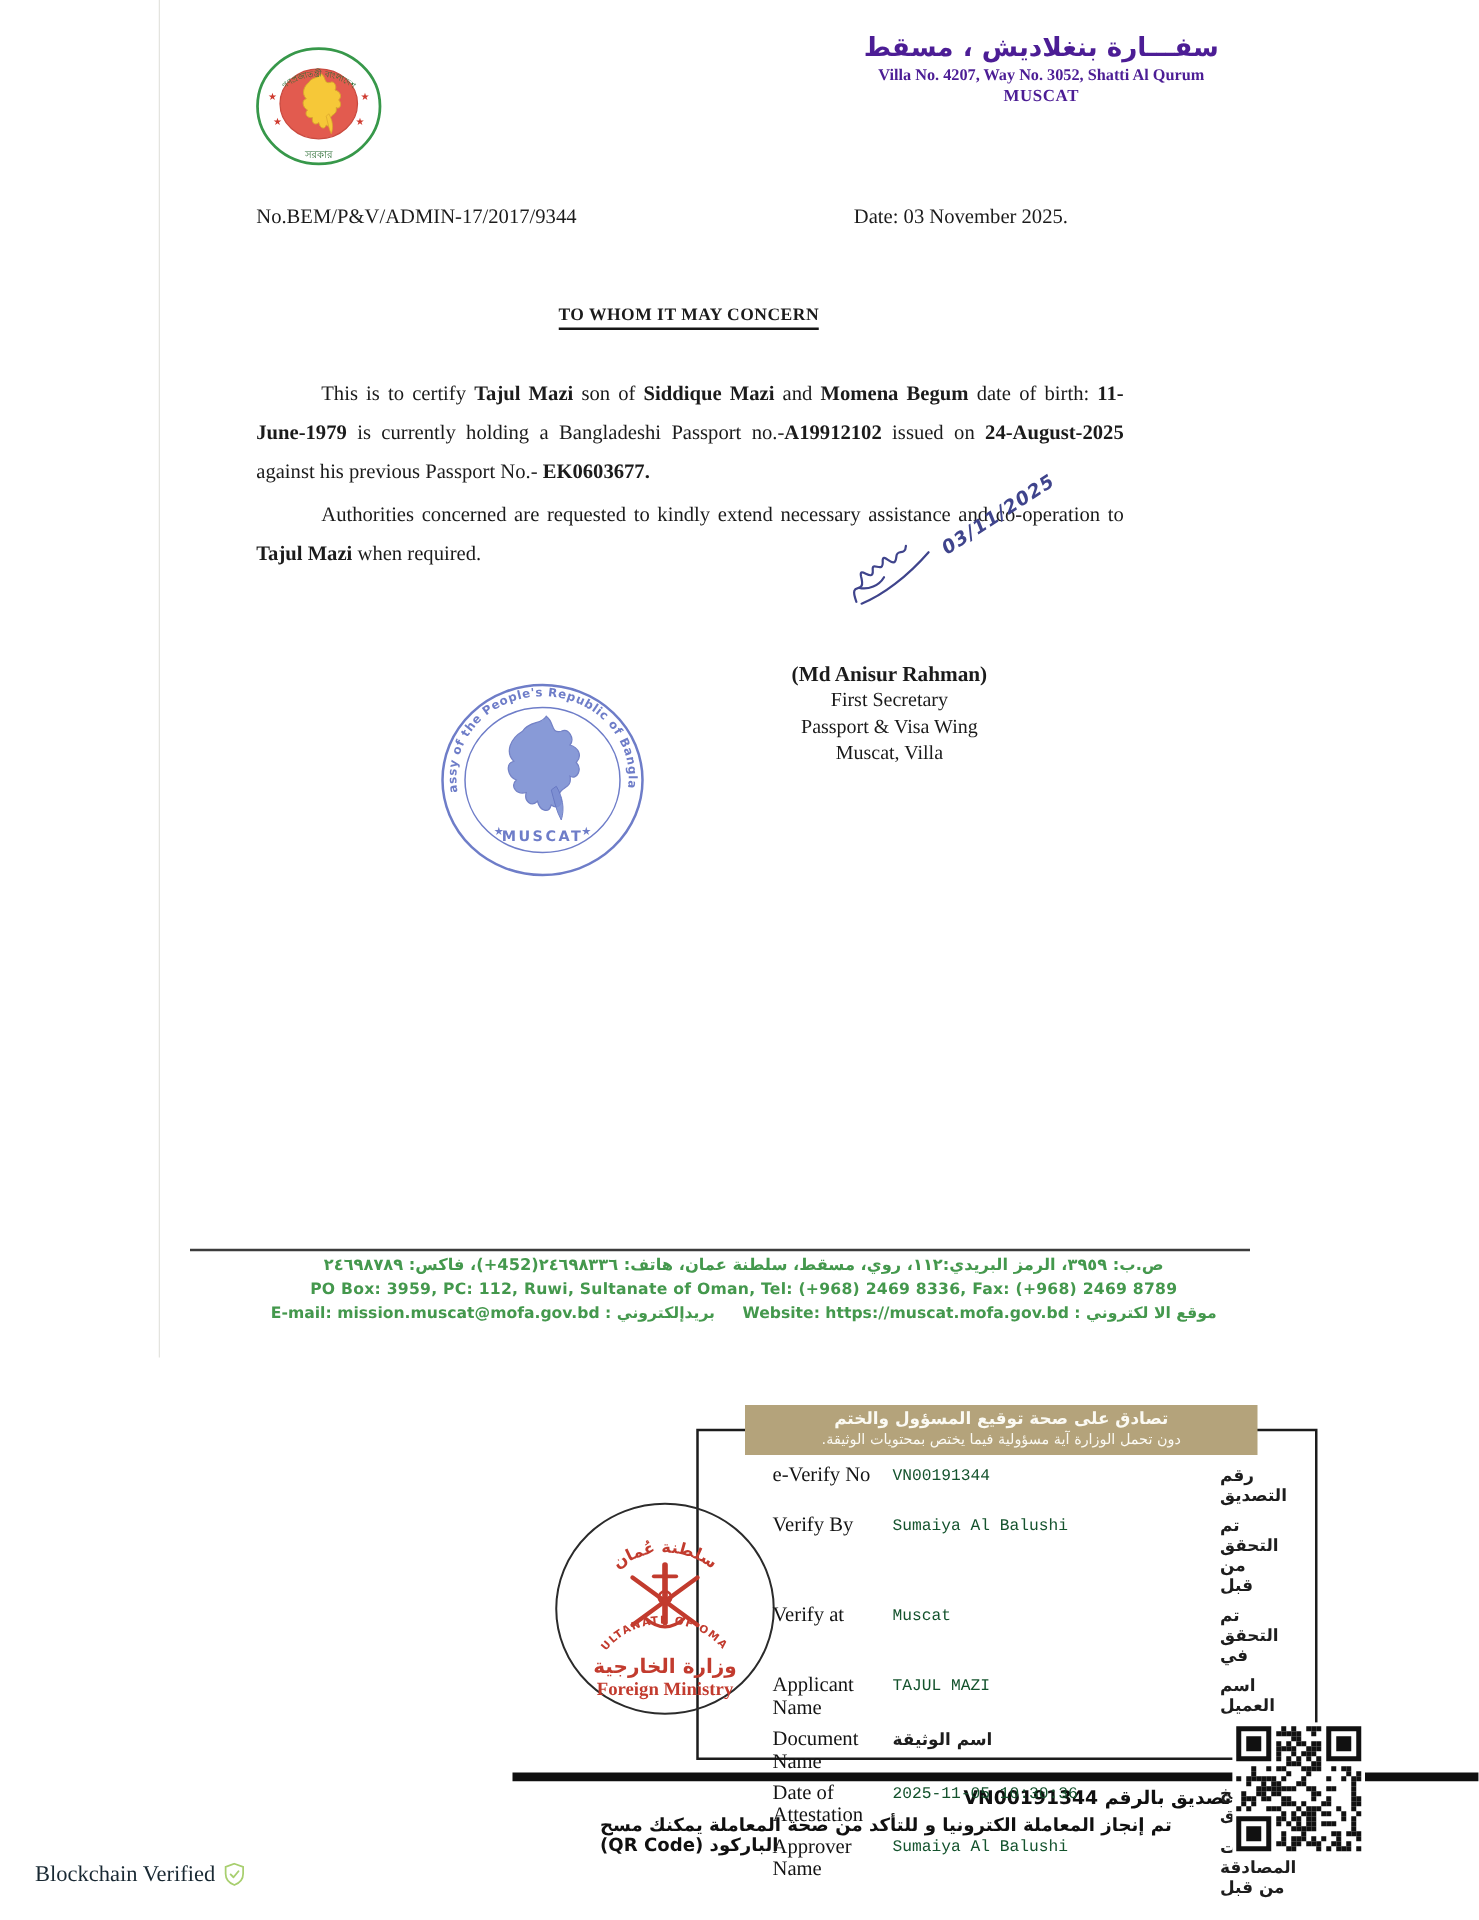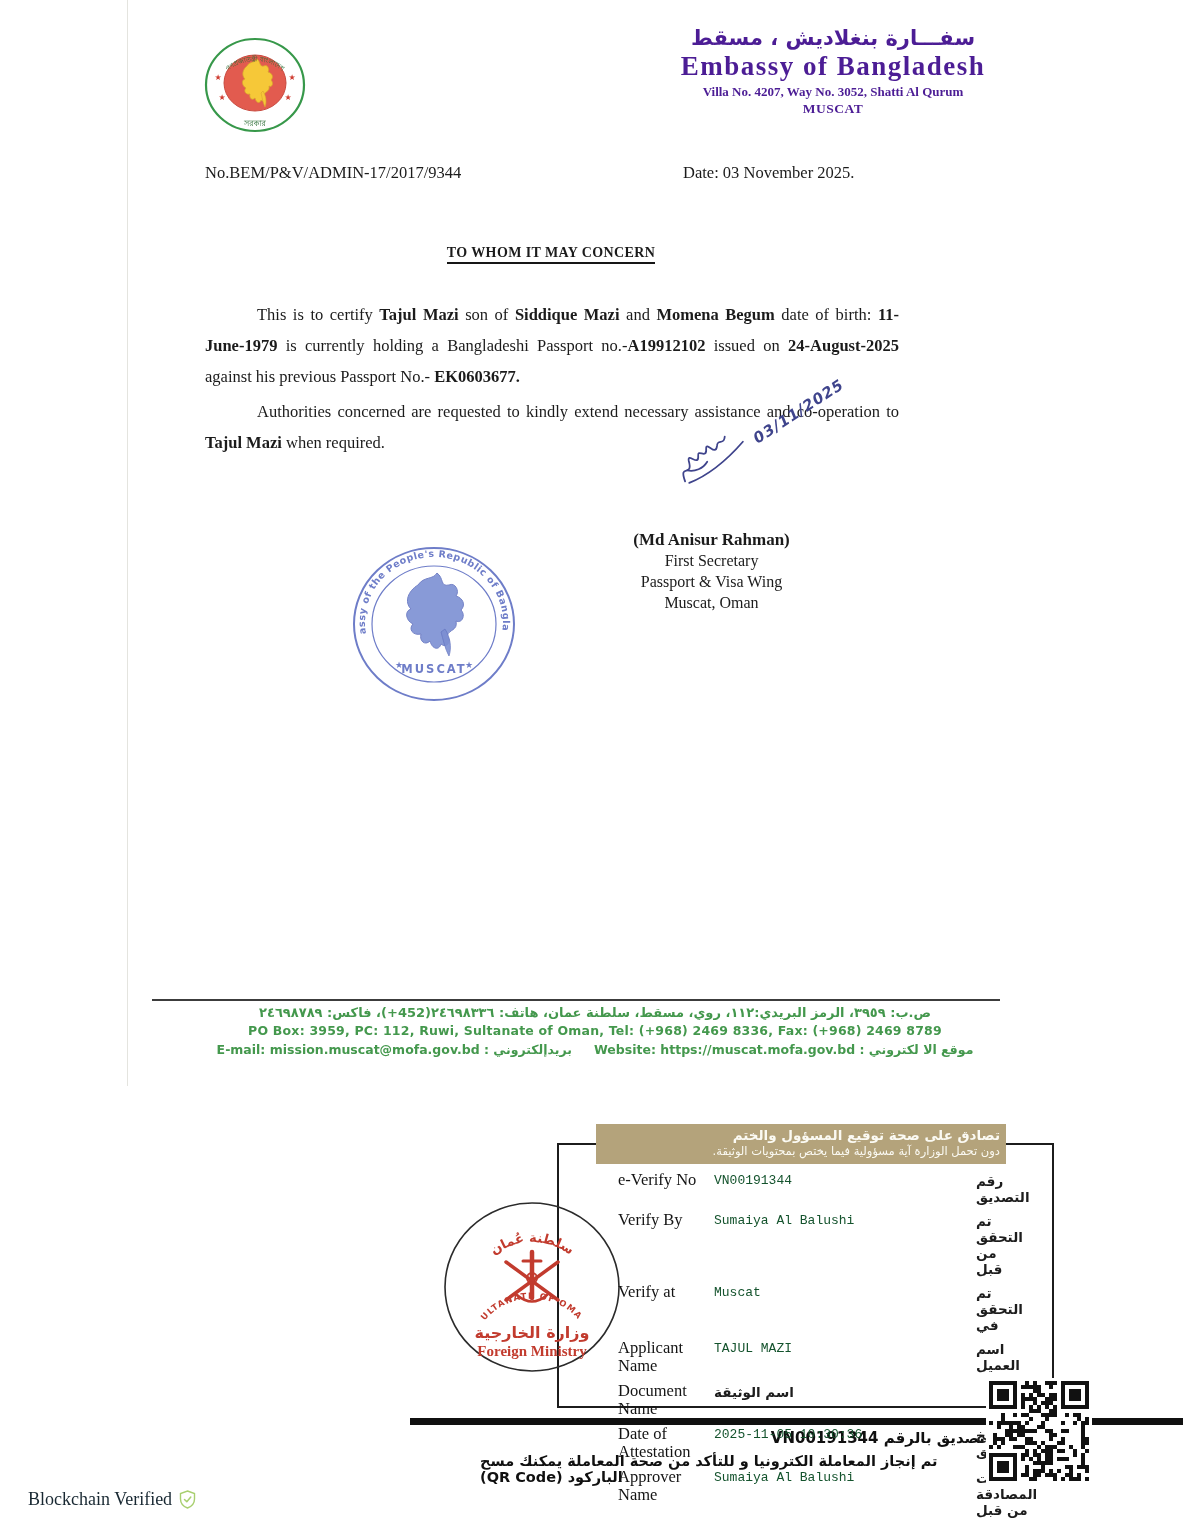--- a/index.html
+++ b/index.html
@@ -44,21 +44,21 @@
   .footer-sep { left:152px; top:999px; width:848px; height:2px; background:#3c3c3c; }
   .gfooter { left:75px; top:1005px; width:1040px; text-align:center; color:#44984d;
              font-family:"DejaVu Sans",sans-serif; }
   .gf-ar { font-weight:700; font-size:13px; direction:rtl; }
   .gf-en { font-weight:600; font-size:12.5px; margin-top:3px; letter-spacing:.2px; }
   .gf-mail { font-weight:600; font-size:12.5px; margin-top:4px; display:flex; justify-content:center; gap:22px; }
 
   
   .att-box { left:557px; top:1143px; width:497px; height:265px; border:2px solid #1c1c1c; }
   .att-tan { left:596px; top:1124px; width:410px; min-height:40px; background:#b4a37b; color:#fbfaf3;
-             padding:3px 6px 4px; font-family:"DejaVu Sans",sans-serif; z-index:2; }
+             text-align:center; padding:3px 6px 4px; font-family:"DejaVu Sans",sans-serif; z-index:2; }
   .att-tan .l1 { font-size:13.5px; font-weight:700; direction:rtl; }
   .att-tan .l2 { font-size:11.5px; direction:rtl; margin-top:1px; }
   .att-rows { left:618px; top:1171px; width:398px; z-index:2; }
   .att-row { display:grid; grid-template-columns:96px 262px 1fr; margin-bottom:6px; }
   .att-label { font-size:16.5px; line-height:1.12; color:#141414; }
   .att-value { font-family:Liberation Mono, monospace; font-size:13px; line-height:1.2; color:#14532d; padding-top:2px; }
   .att-arabic { font-family:"DejaVu Sans",sans-serif; font-weight:700; font-size:13.5px; color:#1d1d1d;
                 direction:rtl; text-align:left; padding-top:2px; }
 
   .thick-line { left:410px; top:1418px; width:773px; height:7px; background:#101010; }
@@ -91,21 +91,20 @@
         <path id="bsealTop" d="M 13,54 A 40,37 0 0 1 91,54"></path>
       </defs>
     <text font-size="6.5" fill="#2c6e35" font-family="DejaVu Sans,sans-serif">
       <textPath href="#bsealTop" startOffset="50%" text-anchor="middle">গণপ্রজাতন্ত্রী বাংলাদেশ</textPath>
     </text>
     <text x="52" y="90" font-size="8" fill="#2c6e35" text-anchor="middle" font-family="DejaVu Sans,sans-serif">সরকার</text>
   </svg>
 
   <div class="abs lh">
     <div class="lh-arabic">سفـــارة بنغلاديش ، مسقط</div>
-    <div class="lh-name">Embassy of Bangladesh</div>
     <div class="lh-addr">Villa No. 4207, Way No. 3052, Shatti Al Qurum</div>
     <div class="lh-city">MUSCAT</div>
   </div>
 
   <div class="abs ref">No.BEM/P&amp;V/ADMIN-17/2017/9344</div>
   <div class="abs rdate">Date: 03 November 2025.</div>
 
   <div class="abs title-wrap">
     <span>TO WHOM IT MAY CONCERN</span>
   </div>
@@ -122,21 +121,21 @@
         <path d="M14,22 C20,28 30,30 38,26"></path>
       </g>
     </svg>
     <span class="sig-date">03/11/2025</span>
   </div>
 
   <div class="abs sig-block">
     <div class="sig-name">(Md Anisur Rahman)</div>
     <div class="sig-line">First Secretary</div>
     <div class="sig-line">Passport &amp; Visa Wing</div>
-    <div class="sig-line">Muscat, Oman</div>
+    <div class="sig-line">Muscat, Villa</div>
   </div>
 
   <svg class="abs bd-stamp" width="172" height="162" viewBox="0 0 172 162">
     <ellipse cx="86" cy="81" rx="80" ry="76" fill="none" stroke="#6272c4" stroke-width="2"></ellipse>
     <ellipse cx="86" cy="81" rx="62" ry="58" fill="none" stroke="#6272c4" stroke-width="1.2"></ellipse>
     <defs>
         <path id="bdRing" d="M 18,90 A 69,65 0 1 1 154,90"></path>
       </defs>
     <text font-size="9.5" font-weight="700" fill="#6272c4" font-family="DejaVu Sans,sans-serif" letter-spacing="0.5">
       <textPath href="#bdRing" startOffset="50%" text-anchor="middle">Embassy of the People's Republic of Bangladesh</textPath>

